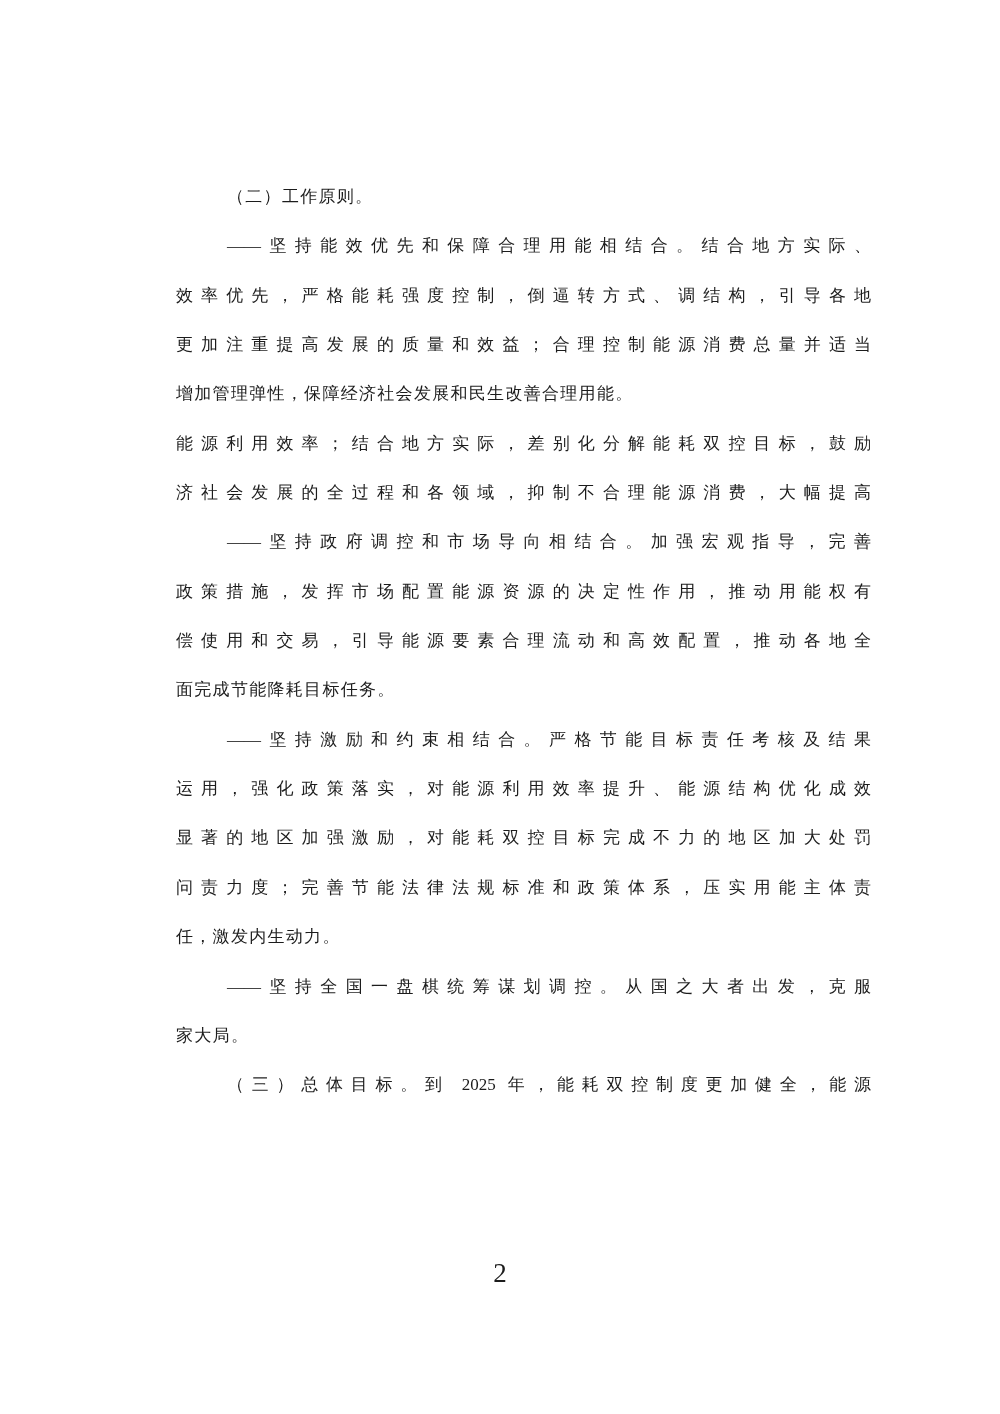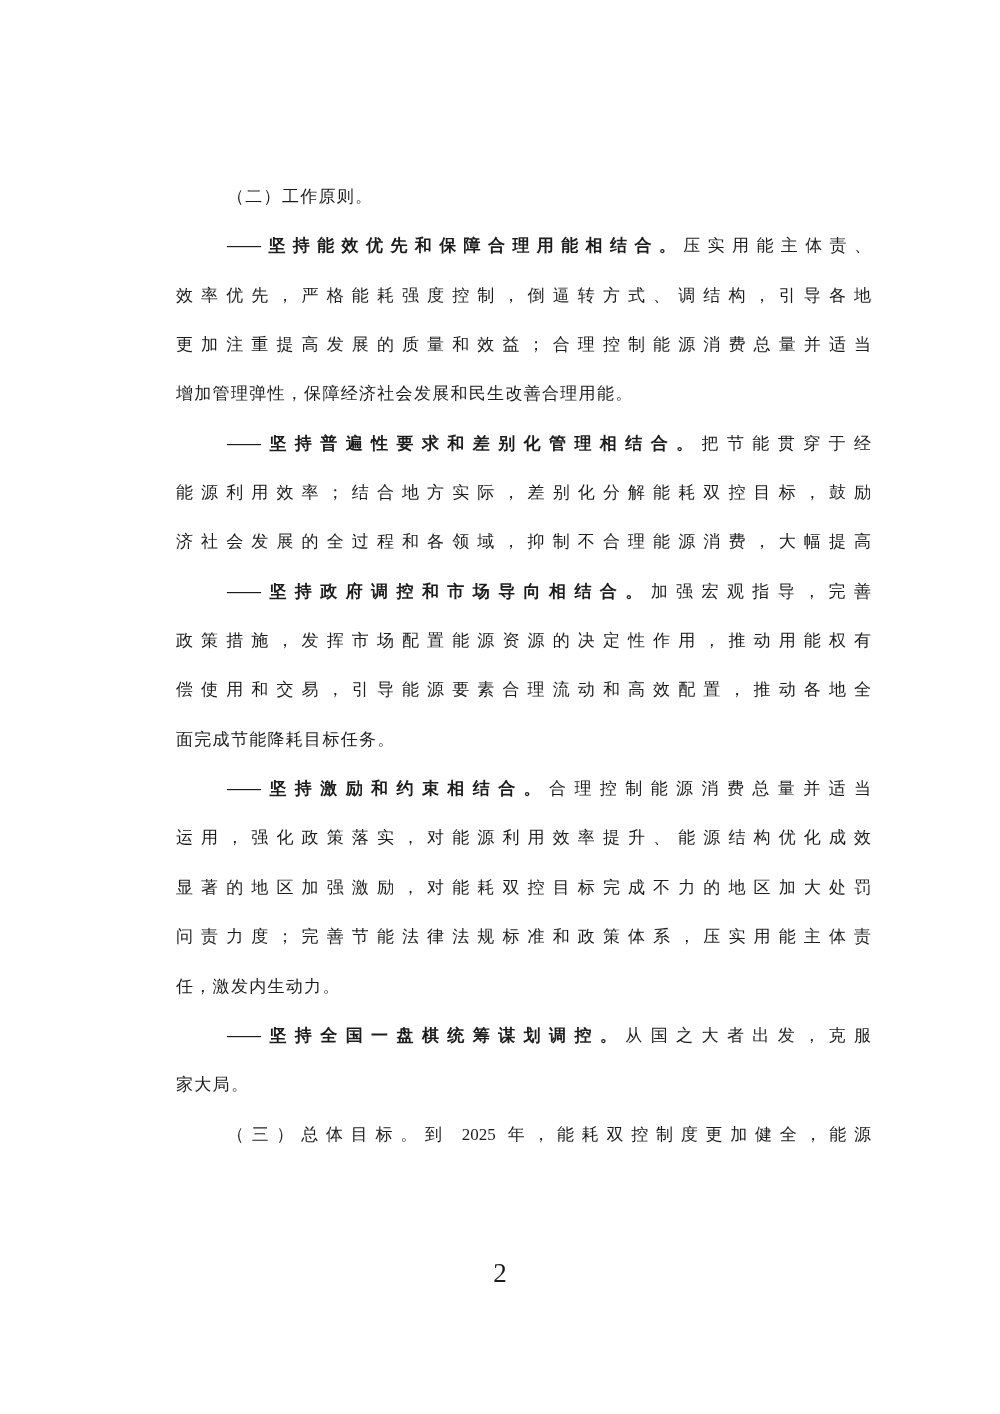--- a/index.html
+++ b/index.html
@@ -35,52 +35,51 @@
     text-align-last: justify;
     text-justify: inter-character;
   }
   .line.left {
     letter-spacing: 1.3px;
   }
   .line.indent {
     padding-left: 51px;
   }
   .lead {
-    font-weight: bold;
+    font-weight: normal;
   }
   .pagenum {
     position: absolute;
     left: 0;
     top: 1249px;
     width: 1000px;
     height: 49px;
     line-height: 49px;
     text-align: center;
     font-size: 27px;
     color: #1c1c1c;
   }
 </style>
 </head>
 <body>
 
 <div class="page">
   <div class="textblock">
       <div class="line left indent"><span>（二）工作原则。</span></div>
-      <div class="line just indent"><span class="lead">——坚持能效优先和保障合理用能相结合。</span><span>压实用能主体责、</span></div>
+      <div class="line just indent"><span class="lead">——坚持能效优先和保障合理用能相结合。</span><span>结合地方实际、</span></div>
       <div class="line just"><span>效率优先，严格能耗强度控制，倒逼转方式、调结构，引导各地</span></div>
       <div class="line just"><span>更加注重提高发展的质量和效益；合理控制能源消费总量并适当</span></div>
       <div class="line left"><span>增加管理弹性，保障经济社会发展和民生改善合理用能。</span></div>
-      <div class="line just indent"><span class="lead">——坚持普遍性要求和差别化管理相结合。</span><span>把节能贯穿于经</span></div>
       <div class="line just"><span>能源利用效率；结合地方实际，差别化分解能耗双控目标，鼓励</span></div>
       <div class="line just"><span>济社会发展的全过程和各领域，抑制不合理能源消费，大幅提高</span></div>
       <div class="line just indent"><span class="lead">——坚持政府调控和市场导向相结合。</span><span>加强宏观指导，完善</span></div>
       <div class="line just"><span>政策措施，发挥市场配置能源资源的决定性作用，推动用能权有</span></div>
       <div class="line just"><span>偿使用和交易，引导能源要素合理流动和高效配置，推动各地全</span></div>
       <div class="line left"><span>面完成节能降耗目标任务。</span></div>
-      <div class="line just indent"><span class="lead">——坚持激励和约束相结合。</span><span>合理控制能源消费总量并适当</span></div>
+      <div class="line just indent"><span class="lead">——坚持激励和约束相结合。</span><span>严格节能目标责任考核及结果</span></div>
       <div class="line just"><span>运用，强化政策落实，对能源利用效率提升、能源结构优化成效</span></div>
       <div class="line just"><span>显著的地区加强激励，对能耗双控目标完成不力的地区加大处罚</span></div>
       <div class="line just"><span>问责力度；完善节能法律法规标准和政策体系，压实用能主体责</span></div>
       <div class="line left"><span>任，激发内生动力。</span></div>
       <div class="line just indent"><span class="lead">——坚持全国一盘棋统筹谋划调控。</span><span>从国之大者出发，克服</span></div>
       <div class="line left"><span>家大局。</span></div>
       <div class="line just indent"><span>（三）总体目标。到 2025 年，能耗双控制度更加健全，能源</span></div>
     </div>
   <div class="pagenum">2</div>
 </div>

